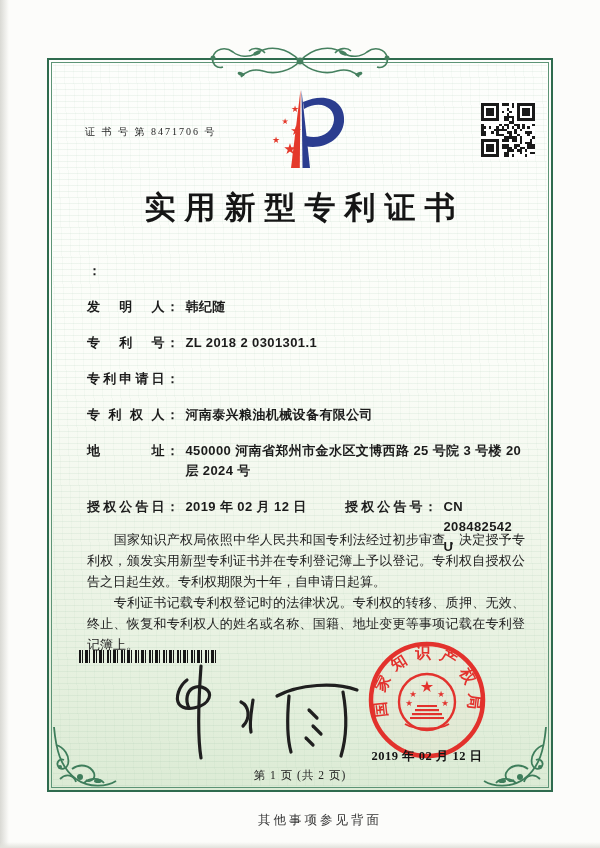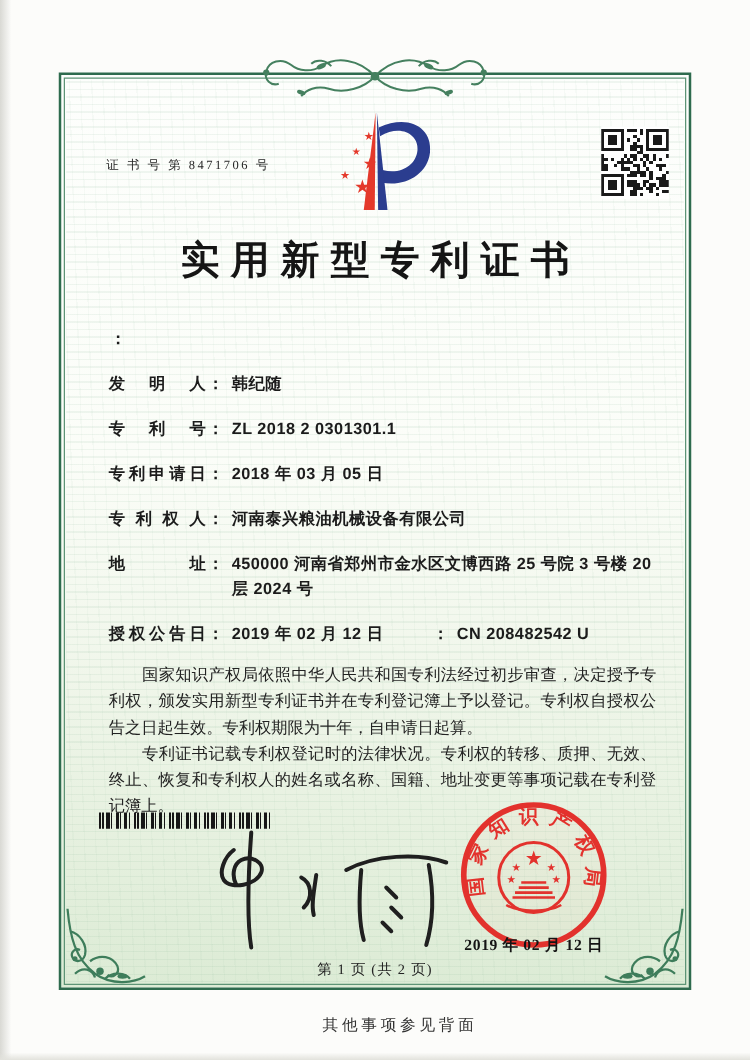--- a/index.html
+++ b/index.html
@@ -139,37 +139,37 @@
       <span class="fvalue">韩纪随</span>
     </div>
     <div class="frow">
       <span class="flabel">专利号</span>
         <span class="fcolon">：</span>
       <span class="fvalue">ZL 2018 2 0301301.1</span>
     </div>
     <div class="frow">
       <span class="flabel">专利申请日</span>
         <span class="fcolon">：</span>
-      <span class="fvalue">2018 年 03 月 05 日</span>
     </div>
     <div class="frow">
       <span class="flabel">专利权人</span>
         <span class="fcolon">：</span>
       <span class="fvalue">河南泰兴粮油机械设备有限公司</span>
     </div>
     <div class="frow">
       <span class="flabel">地址</span>
         <span class="fcolon">：</span>
       <span class="fvalue">450000 河南省郑州市金水区文博西路 25 号院 3 号楼 20 层 2024 号</span>
     </div>
     <div class="frow grant">
       <span class="flabel">授权公告日</span>
         <span class="fcolon">：</span>
       <span>2019 年 02 月 12 日</span>
       <span class="fgroup2">
+        <span class="flabel">授权公告号</span>
           <span class="fcolon">：</span>
         <span>CN 208482542 U</span>
       </span>
     </div>
   </div>
 
   <div class="paras">
     <p>国家知识产权局依照中华人民共和国专利法经过初步审查，决定授予专利权，颁发实用新型专利证书并在专利登记簿上予以登记。专利权自授权公告之日起生效。专利权期限为十年，自申请日起算。</p>
     <p>专利证书记载专利权登记时的法律状况。专利权的转移、质押、无效、终止、恢复和专利权人的姓名或名称、国籍、地址变更等事项记载在专利登记簿上。</p>
   </div>

